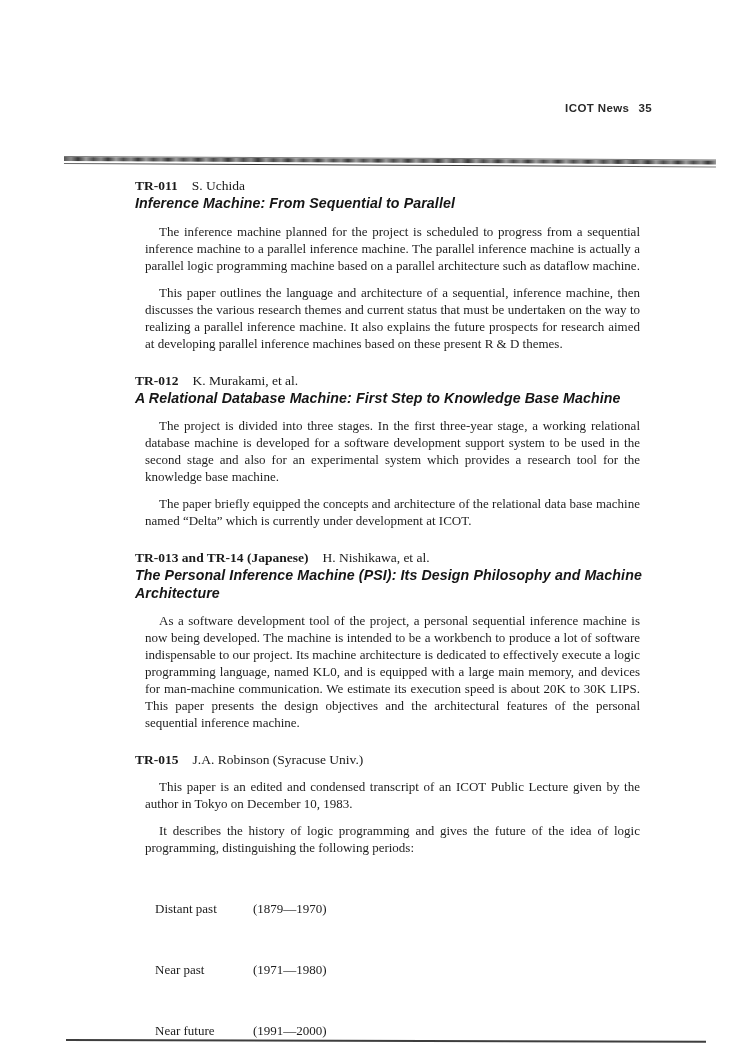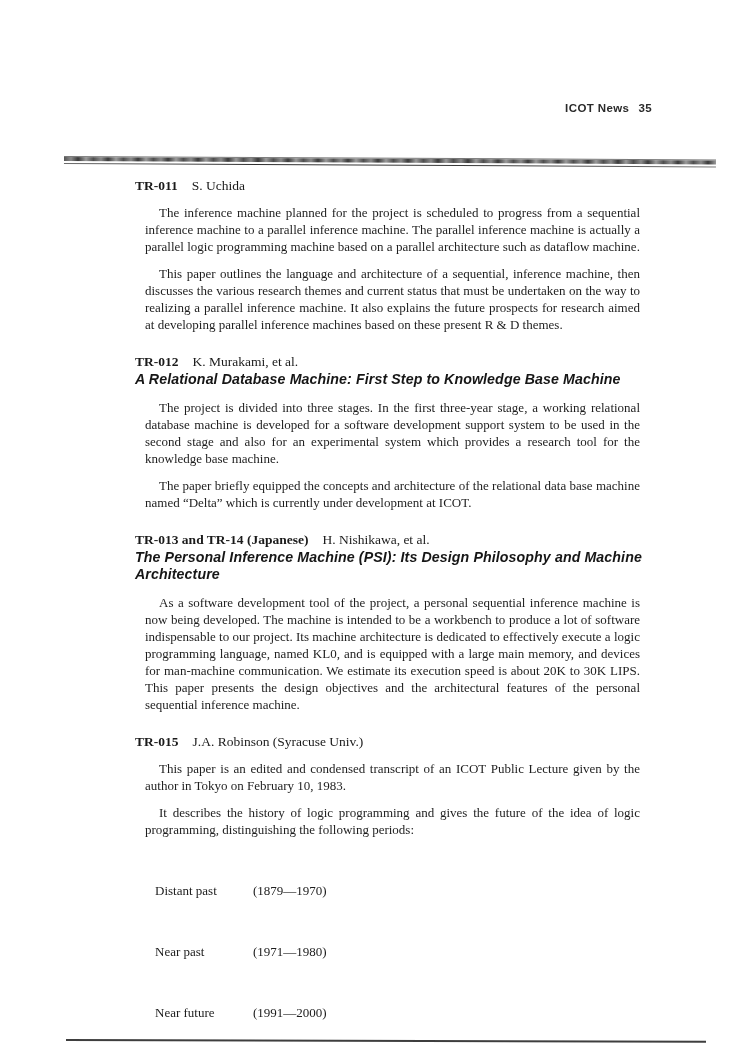--- a/index.html
+++ b/index.html
@@ -109,20 +109,21 @@
     <div class="band"></div>
     <div class="thin"></div>
   </div>
 
   <div class="content">
 
     <div class="section">
       <div class="sec-head">
         <span class="rid">TR-011</span><span class="auth">S. Uchida</span>
       </div>
+      <div class="sec-title">Inference Machine: From Sequential to Parallel</div>
       <p class="para">The inference machine planned for the project is scheduled to progress from a sequential inference machine to a parallel inference machine. The parallel inference machine is actually a parallel logic programming machine based on a parallel architecture such as dataflow machine.</p>
       <p class="para">This paper outlines the language and architecture of a sequential, inference machine, then discusses the various research themes and current status that must be undertaken on the way to realizing a parallel inference machine. It also explains the future prospects for research aimed at developing parallel inference machines based on these present R &amp; D themes.</p>
     </div>
 
     <div class="section">
       <div class="sec-head">
         <span class="rid">TR-012</span><span class="auth">K. Murakami, et al.</span>
       </div>
       <div class="sec-title">A Relational Database Machine: First Step to Knowledge Base Machine</div>
       <p class="para">The project is divided into three stages. In the first three-year stage, a working relational database machine is developed for a software development support system to be used in the second stage and also for an experimental system which provides a research tool for the knowledge base machine.</p>
@@ -134,21 +135,21 @@
         <span class="rid">TR-013 and TR-14 (Japanese)</span><span class="auth">H. Nishikawa, et al.</span>
       </div>
       <div class="sec-title">The Personal Inference Machine (PSI): Its Design Philosophy and Machine Architecture</div>
       <p class="para">As a software development tool of the project, a personal sequential inference machine is now being developed. The machine is intended to be a workbench to produce a lot of software indispensable to our project. Its machine architecture is dedicated to effectively execute a logic programming language, named KL0, and is equipped with a large main memory, and devices for man-machine communication. We estimate its execution speed is about 20K to 30K LIPS. This paper presents the design objectives and the architectural features of the personal sequential inference machine.</p>
     </div>
 
     <div class="section">
       <div class="sec-head">
         <span class="rid">TR-015</span><span class="auth">J.A. Robinson (Syracuse Univ.)</span>
       </div>
-      <p class="para">This paper is an edited and condensed transcript of an ICOT Public Lecture given by the author in Tokyo on February 10, 1983.</p>
+      <p class="para">This paper is an edited and condensed transcript of an ICOT Public Lecture given by the author in Tokyo on December 10, 1983.</p>
       <p class="para">It describes the history of logic programming and gives the future of the idea of logic programming, distinguishing the following periods:</p>
       <div class="periods">
         <div class="period-row">
           <span class="plabel">Distant past</span>
           <span class="prange">(1879—1970)</span>
         </div>
         <div class="period-row">
           <span class="plabel">Near past</span>
           <span class="prange">(1971—1980)</span>
         </div>

